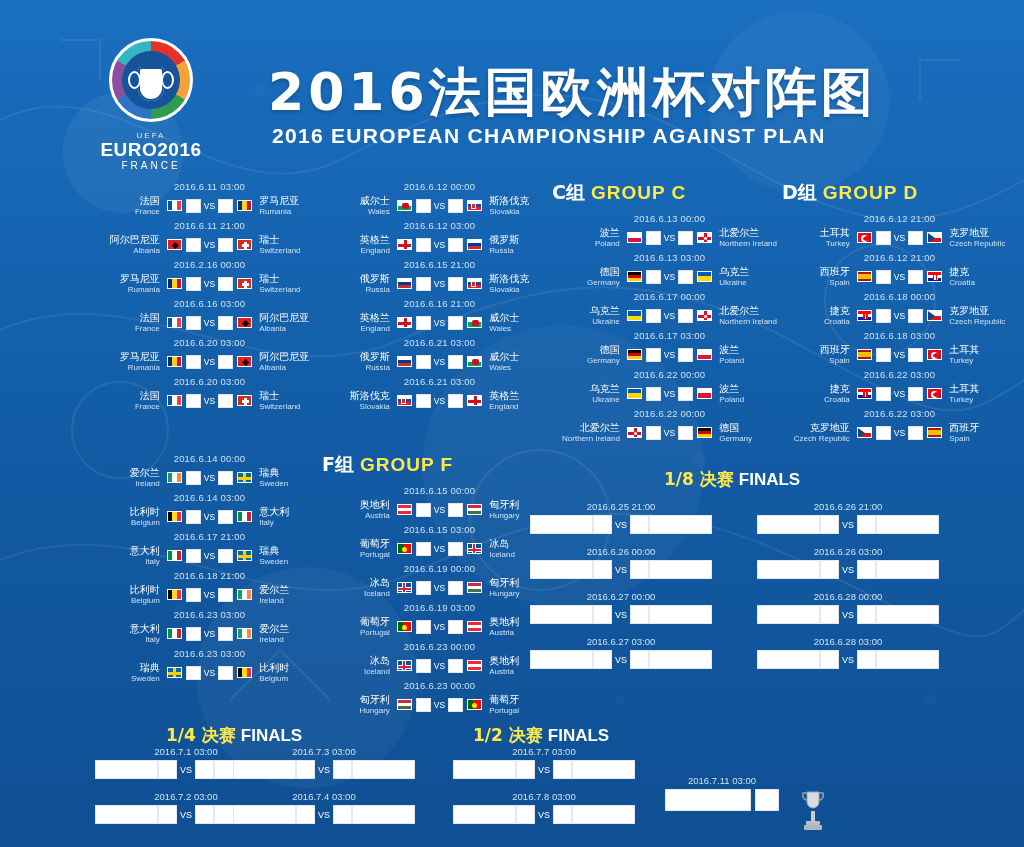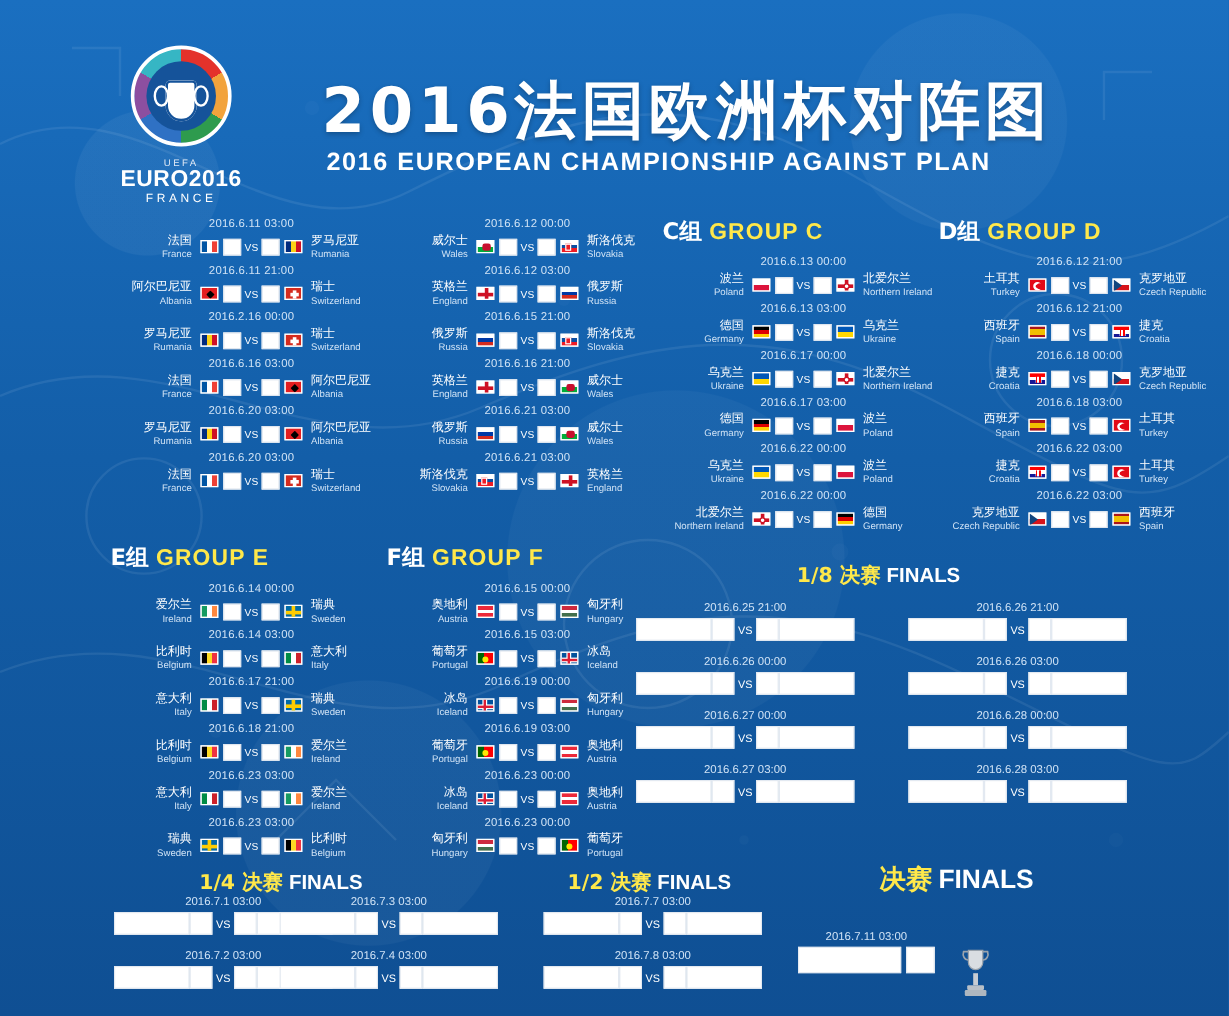--- a/index.html
+++ b/index.html
@@ -726,21 +726,20 @@
             <div style="position:absolute;inset:0;background:linear-gradient(180deg,#aa151b 25%,#f1bf00 25% 75%,#aa151b 75%)"></div>
           </span>
           <span class="team right">
             <span class="cn">西班牙</span>
             <span class="en">Spain</span>
           </span>
         </div>
       </div>
     </div>
   <div class="group" id="gE" style="left:92px; top:452px;">
-      <div class="group-title"><span class="cn">E组</span><span class="en">GROUP E</span></div>
       <div class="match">
         <div class="date">2016.6.14 00:00</div>
         <div class="row">
           <span class="team left">
             <span class="cn">爱尔兰</span>
             <span class="en">Ireland</span>
           </span>
           <span class="flag" style="position:relative;display:inline-block">
             <div style="position:absolute;inset:0;background:linear-gradient(90deg,#169b62 0 33.3%,#fff 33.3% 66.6%,#ff883e 66.6%)"></div>
           </span>
@@ -1026,23 +1025,20 @@
 
   <div class="ko-title" style="left:664px; top:468px;">
     <span class="cn">1/8 决赛</span><span class="en">FINALS</span>
   </div>
   <div class="ko-title" style="left:166px; top:724px;">
     <span class="cn">1/4 决赛</span><span class="en">FINALS</span>
   </div>
   <div class="ko-title" style="left:473px; top:724px;">
     <span class="cn">1/2 决赛</span><span class="en">FINALS</span>
   </div>
-  <div class="ko-title" style="left:733px; top:718px;">
-    <span class="cn" style="font-size:22px">决赛</span><span class="en" style="font-size:22px">FINALS</span>
-  </div>
 
   <div id="ko-area">
       <div class="ko-match" style="left:530px; top:501px">
         <div class="date">2016.6.25 21:00</div>
         <div class="row">
           <span class="ko-box wide"></span>
           <span class="ko-box small"></span>
           <span class="vs">VS</span>
           <span class="ko-box small"></span>
           <span class="ko-box wide"></span>

